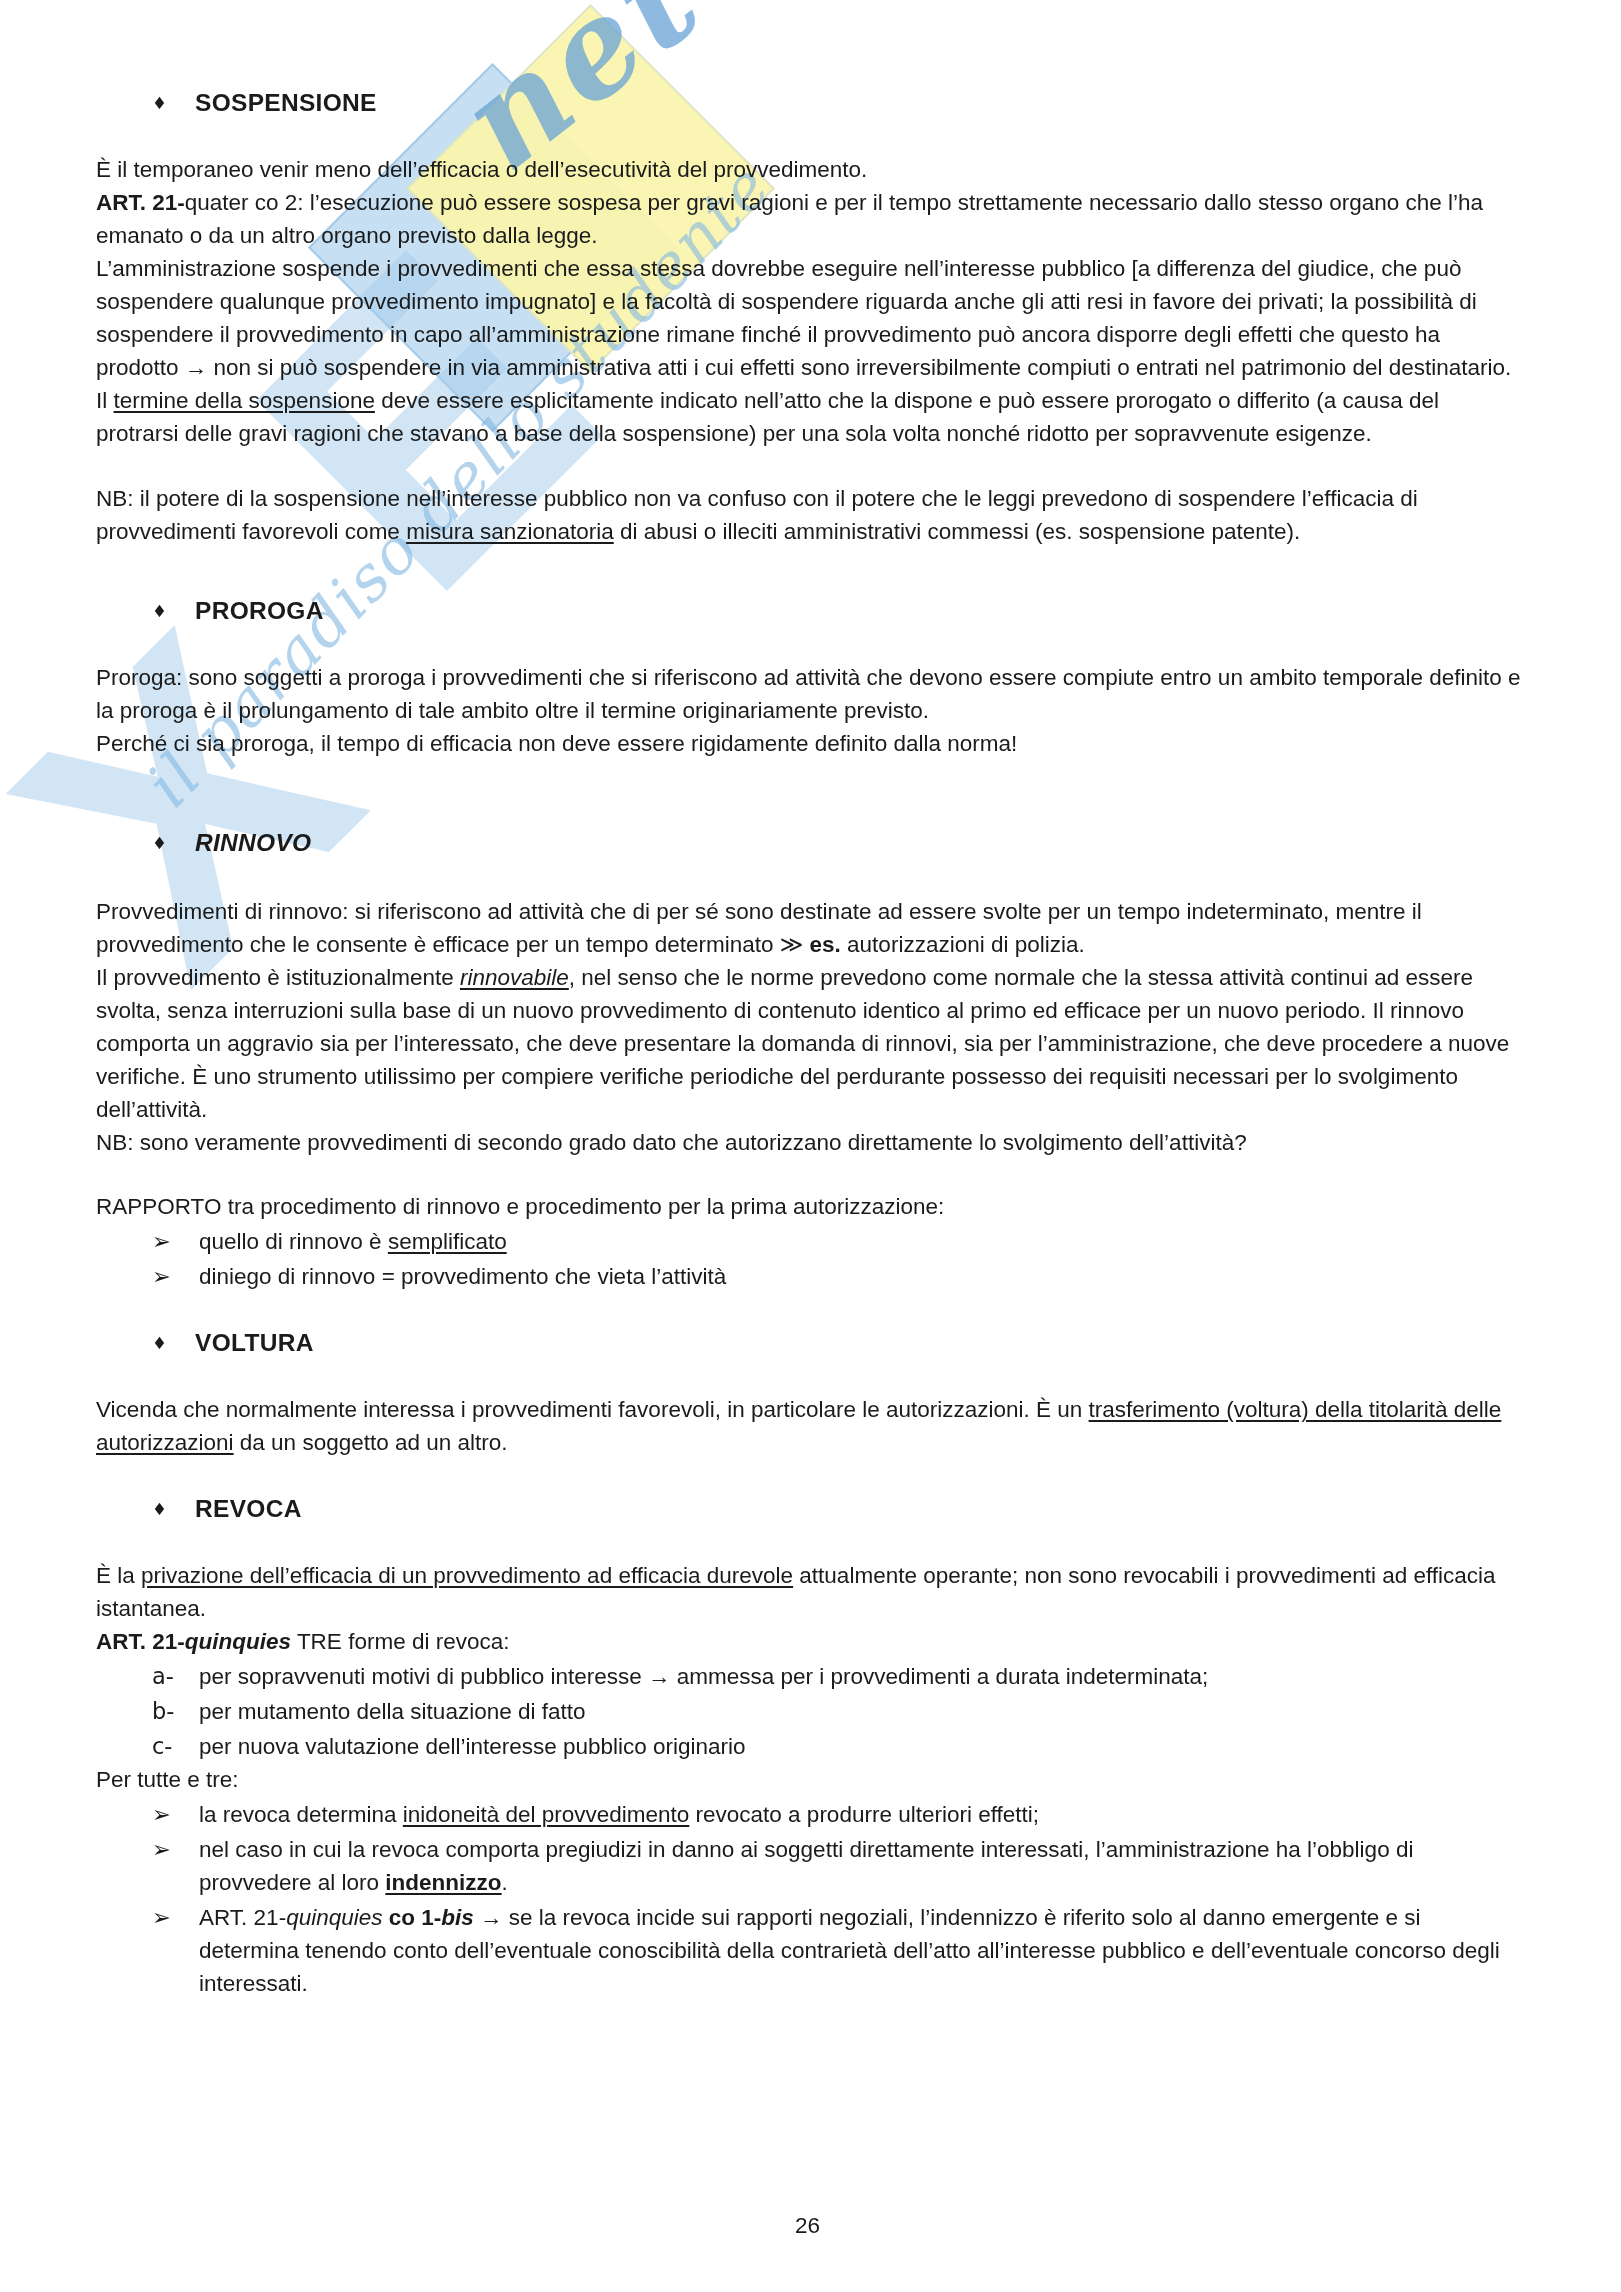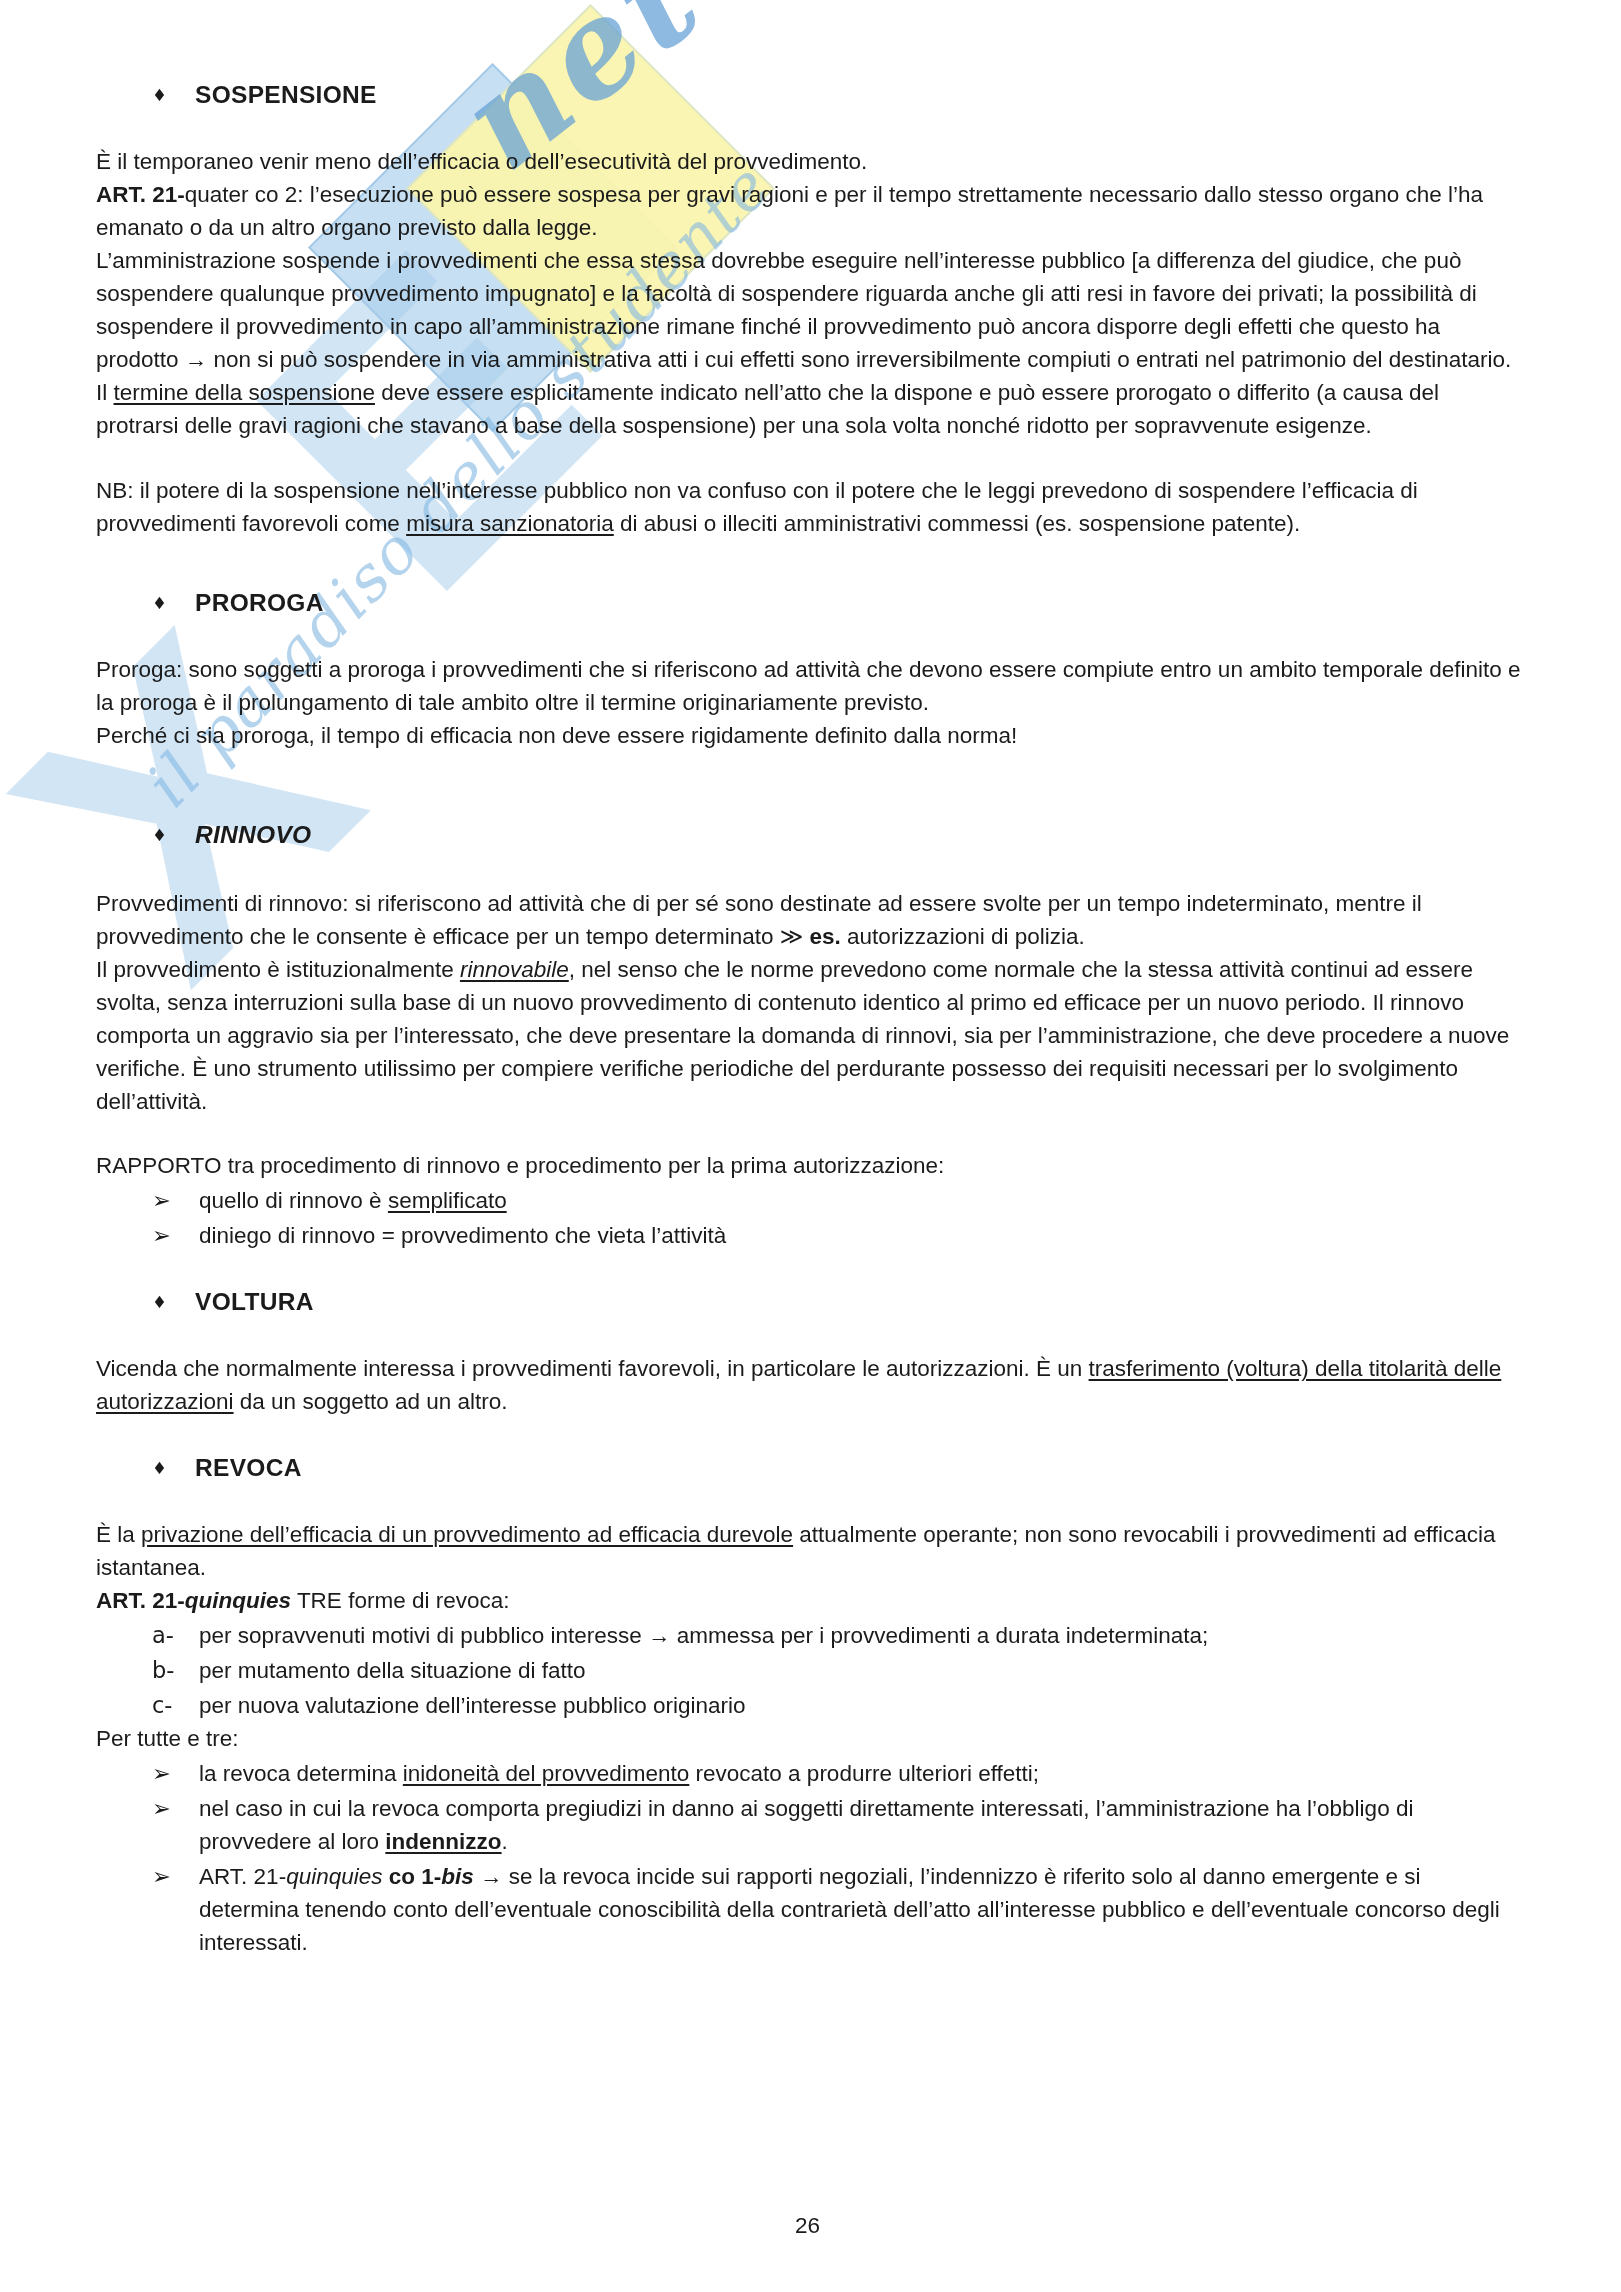--- a/index.html
+++ b/index.html
@@ -35,21 +35,21 @@
   .wm-letter.e{left:294px;top:225px;}
   .wm-letter.x{left:54px;top:608px;}
   .wm-tagline{
     position:absolute;left:147px;top:784px;
     font-family:"DejaVu Serif",serif;font-style:italic;
     font-size:63px;letter-spacing:2px;white-space:nowrap;
     color:rgba(130,183,226,0.6);
     transform:rotate(-46deg);transform-origin:0 0;
   }
   
-  .content{position:absolute;inset:0;z-index:1;padding:78px 98px 0 96px;}
+  .content{position:absolute;inset:0;z-index:1;padding:78px 98px 0 96px;margin-top:8px;}
   p{margin:0;}
   .sec-h{font-weight:bold;font-size:24.5px;padding-left:56px;letter-spacing:0.3px;}
   .sec-h .hb{display:inline-block;width:43px;font-size:16.7px;vertical-align:2px;font-family:"DejaVu Sans",sans-serif;}
   .mb34{margin-bottom:33px;}
   .mb36{margin-bottom:35px;}
   .mt32{margin-top:31px;}
   .mt33{margin-top:32px;}
   .mt34{margin-top:33px;}
   .mt47{margin-top:46px;}
   .mt67{margin-top:66px;font-style:italic;}
@@ -90,20 +90,21 @@
       <span class="hb">♦</span><span>PROROGA</span>
     </div>
     <p>Proroga: sono soggetti a proroga i provvedimenti che si riferiscono ad attività che devono essere compiute entro un ambito temporale definito e la proroga è il prolungamento di tale ambito oltre il termine originariamente previsto.</p>
     <p>Perché ci sia proroga, il tempo di efficacia non deve essere rigidamente definito dalla norma!</p>
 
     <div class="sec-h mt67 mb36">
       <span class="hb">♦</span><span>RINNOVO</span>
     </div>
     <p>Provvedimenti di rinnovo: si riferiscono ad attività che di per sé sono destinate ad essere svolte per un tempo indeterminato, mentre il provvedimento che le consente è efficace per un tempo determinato ≫ <span class="b">es.</span> autorizzazioni di polizia.</p>
     <p>Il provvedimento è istituzionalmente <span class="i u">rinnovabile</span>, nel senso che le norme prevedono come normale che la stessa attività continui ad essere svolta, senza interruzioni sulla base di un nuovo provvedimento di contenuto identico al primo ed efficace per un nuovo periodo. Il rinnovo comporta un aggravio sia per l’interessato, che deve presentare la domanda di rinnovi, sia per l’amministrazione, che deve procedere a nuove verifiche. È uno strumento utilissimo per compiere verifiche periodiche del perdurante possesso dei requisiti necessari per lo svolgimento dell’attività.</p>
+    <p>NB: sono veramente provvedimenti di secondo grado dato che autorizzano direttamente lo svolgimento dell’attività?</p>
     <p class="mt32">RAPPORTO tra procedimento di rinnovo e procedimento per la prima autorizzazione:</p>
     <div class="li">
       <span class="mk">➢</span>
       <span class="tx">quello di rinnovo è <span class="u">semplificato</span></span>
     </div>
     <div class="li">
       <span class="mk">➢</span>
       <span class="tx">diniego di rinnovo = provvedimento che vieta l’attività</span>
     </div>
 

